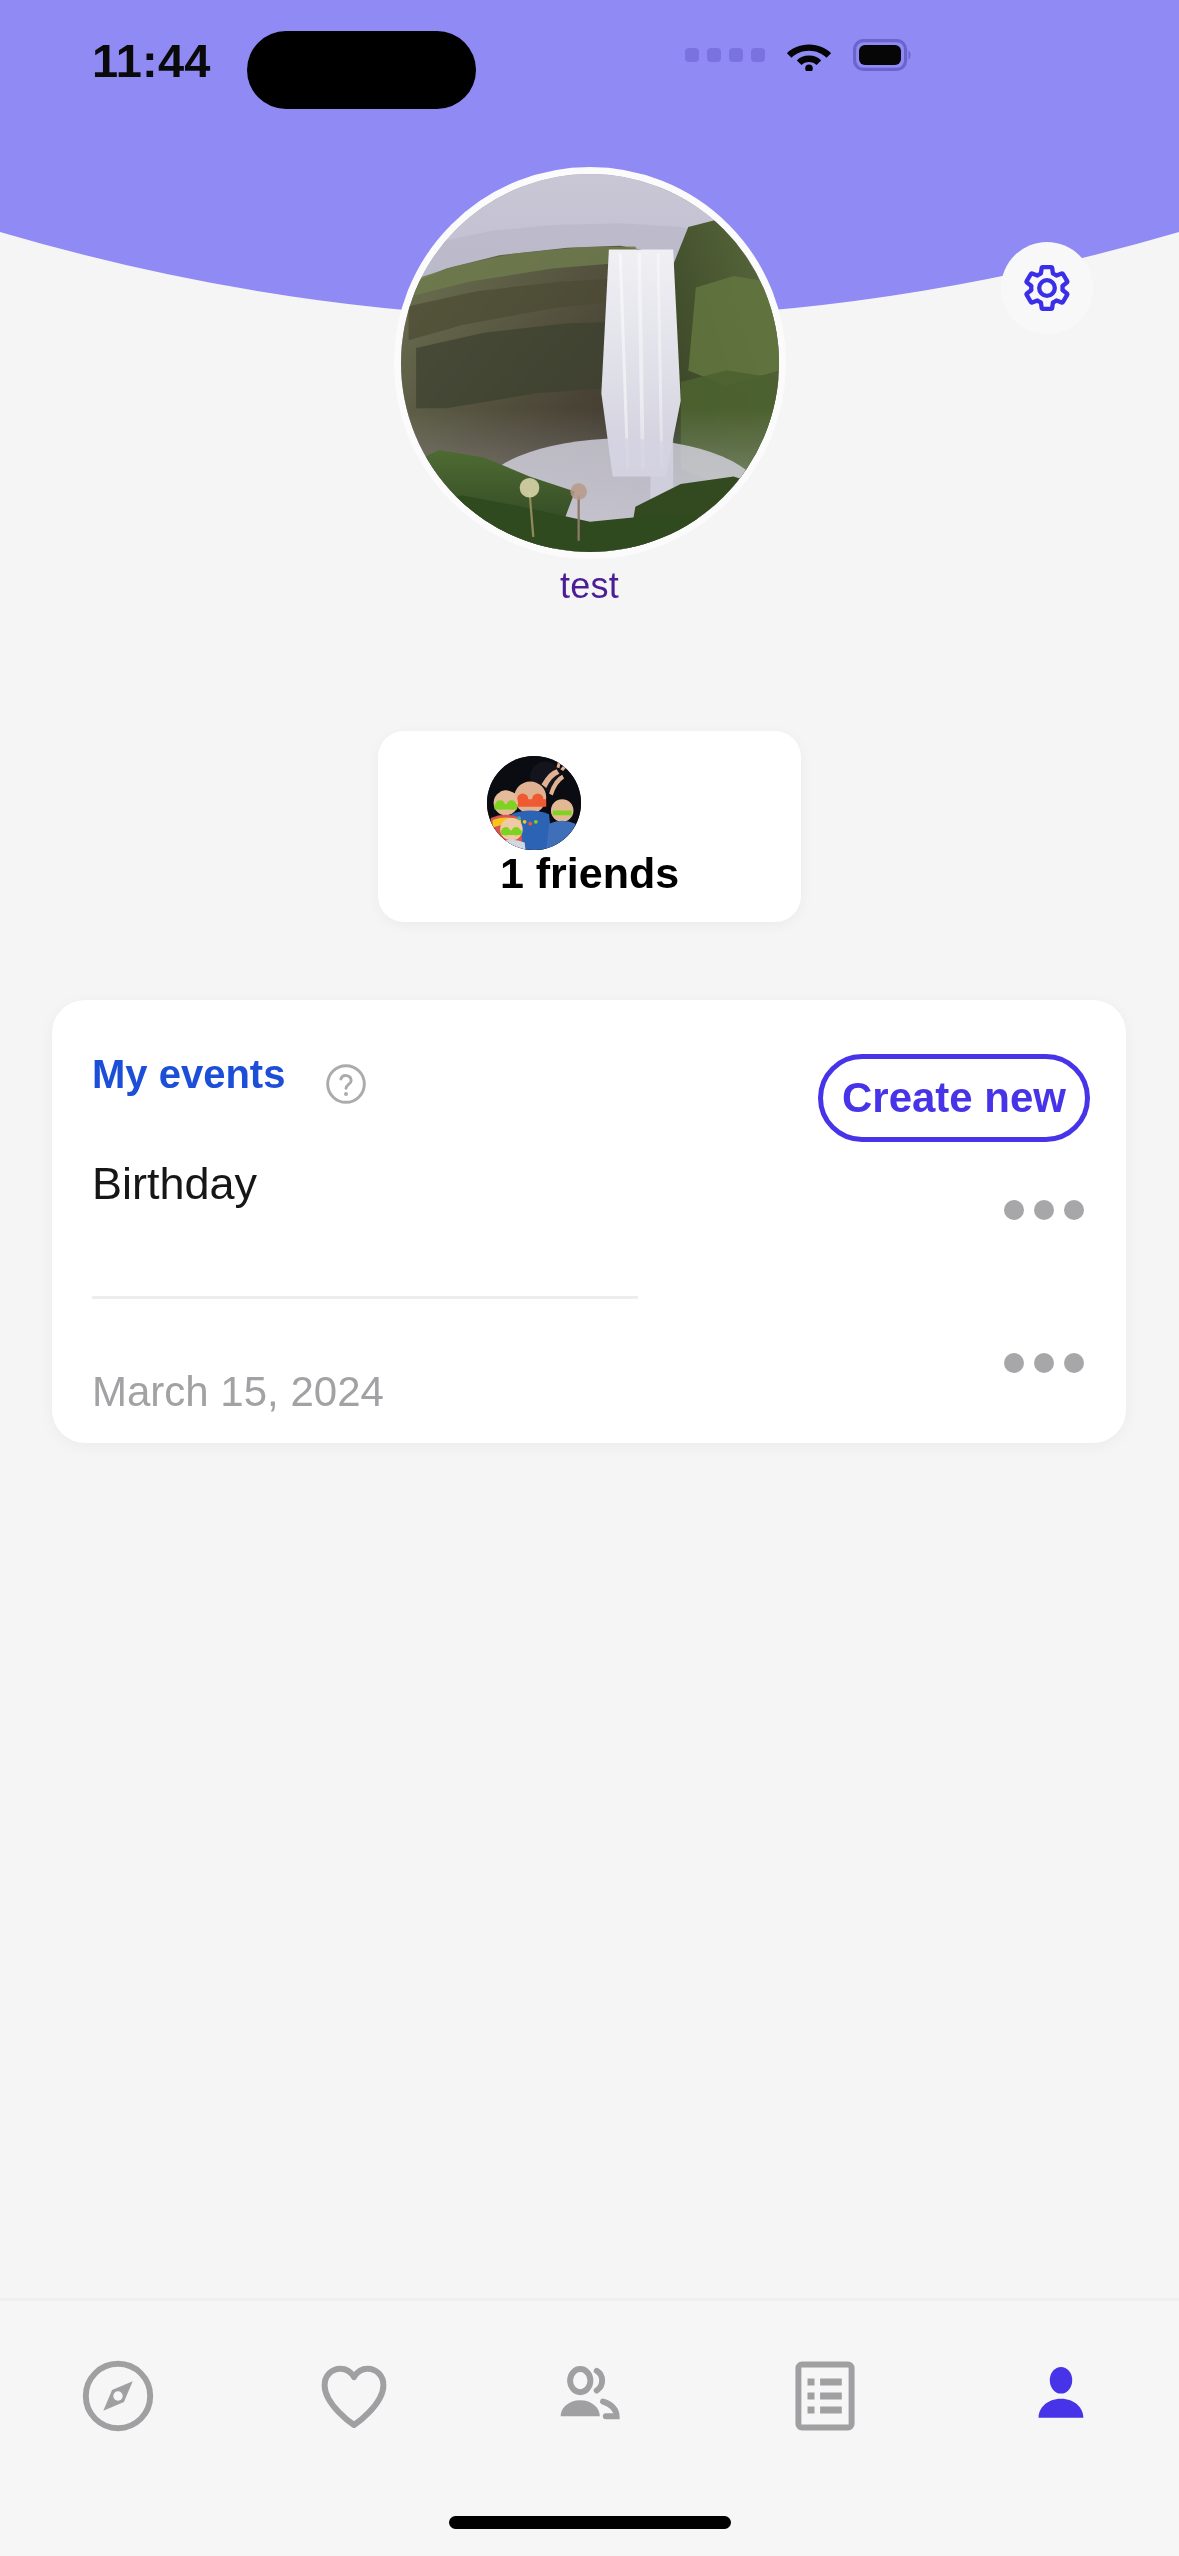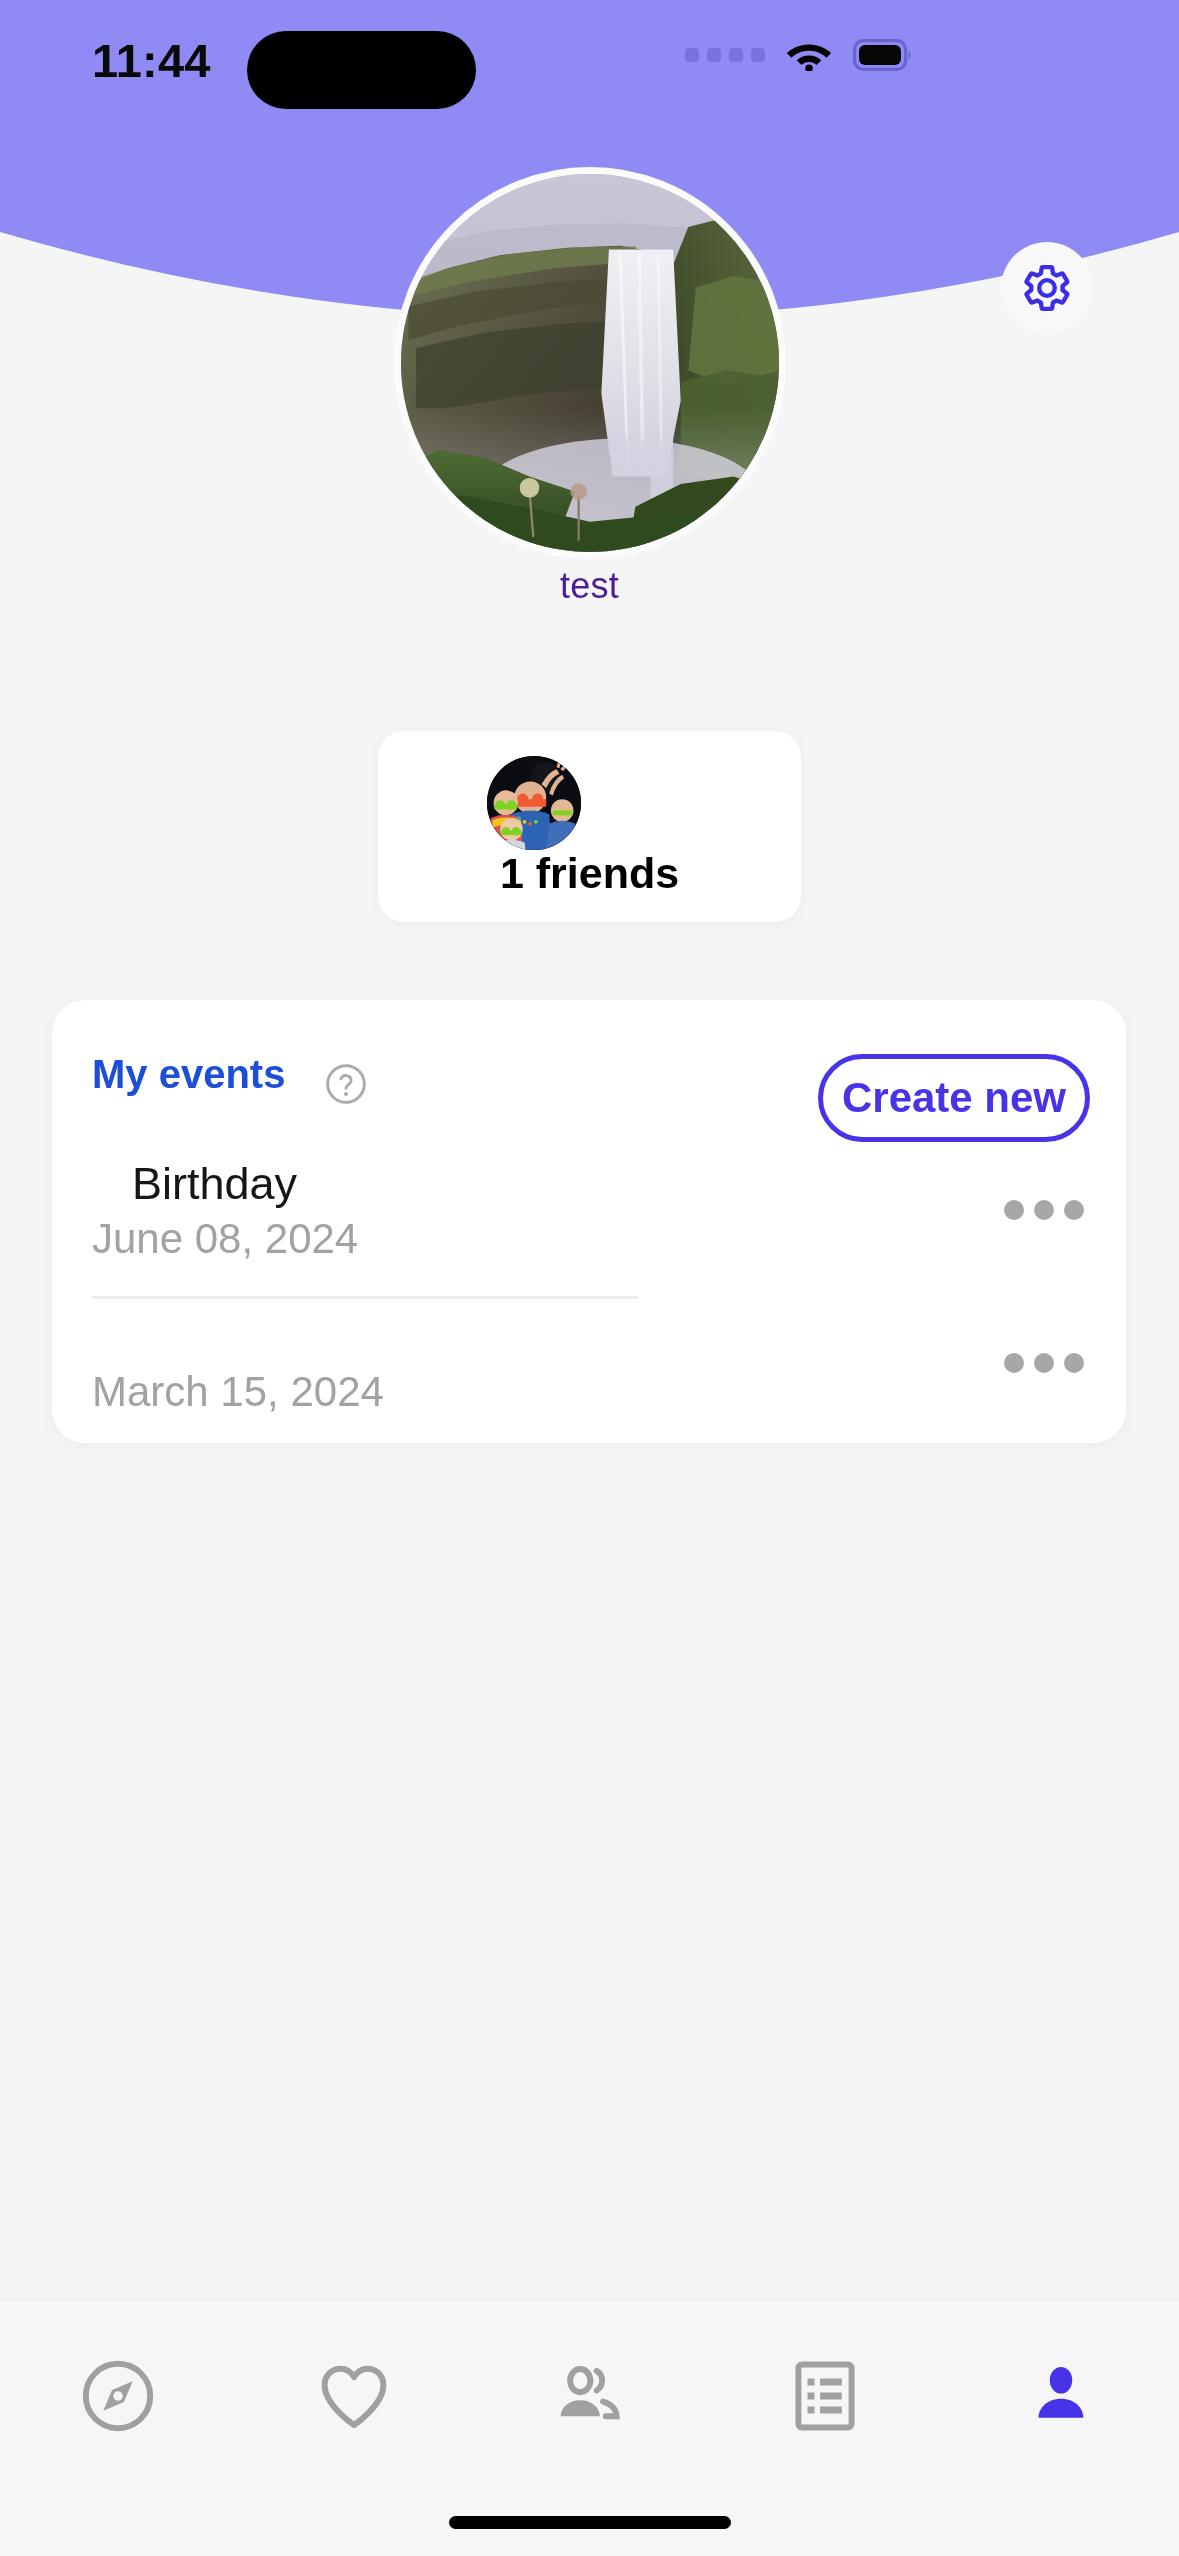--- a/index.html
+++ b/index.html
@@ -140,21 +140,21 @@
     margin-top:12px;
   }
   .create-btn span {
     font-size:42px; color:#4734E8; font-weight:bold;
   }
 
   .ev-list { position:absolute; left:0; top:150px; width:1074px; }
   .ev-row { position:relative; height:147px; }
   .ev-title {
     position:absolute; left:40px; top:8px;
-    font-size:45px; color:#161616; font-weight:400;margin-left:40px;
+    font-size:45px; color:#161616; font-weight:400;
   }
   .ev-date {
     position:absolute; left:40px; top:65px;
     font-size:42px; color:#A2A2A4; font-weight:400;
   }
   .ev-dots {
     position:absolute; right:42px; top:50px;
     display:flex; gap:10px; cursor:pointer;
   }
   .ev-dots i {
@@ -348,21 +348,20 @@
         <circle cx="12" cy="17.4" r="1.1" fill="#ABABAD"></circle>
       </svg>
       <div class="create-btn">
         <span>Create new</span>
       </div>
     </div>
 
     <div class="ev-list">
       <div class="ev-row">
         <div class="ev-title">Birthday</div>
-        <div class="ev-date">June 08, 2024</div>
         <div class="ev-dots">
             <i></i>
             <i></i>
             <i></i>
           </div>
         <div class="ev-divider" style="top:146px"></div>
       </div>
       <div class="ev-row" style="margin-top:6px">
         <div class="ev-date">March 15, 2024</div>
         <div class="ev-dots">

